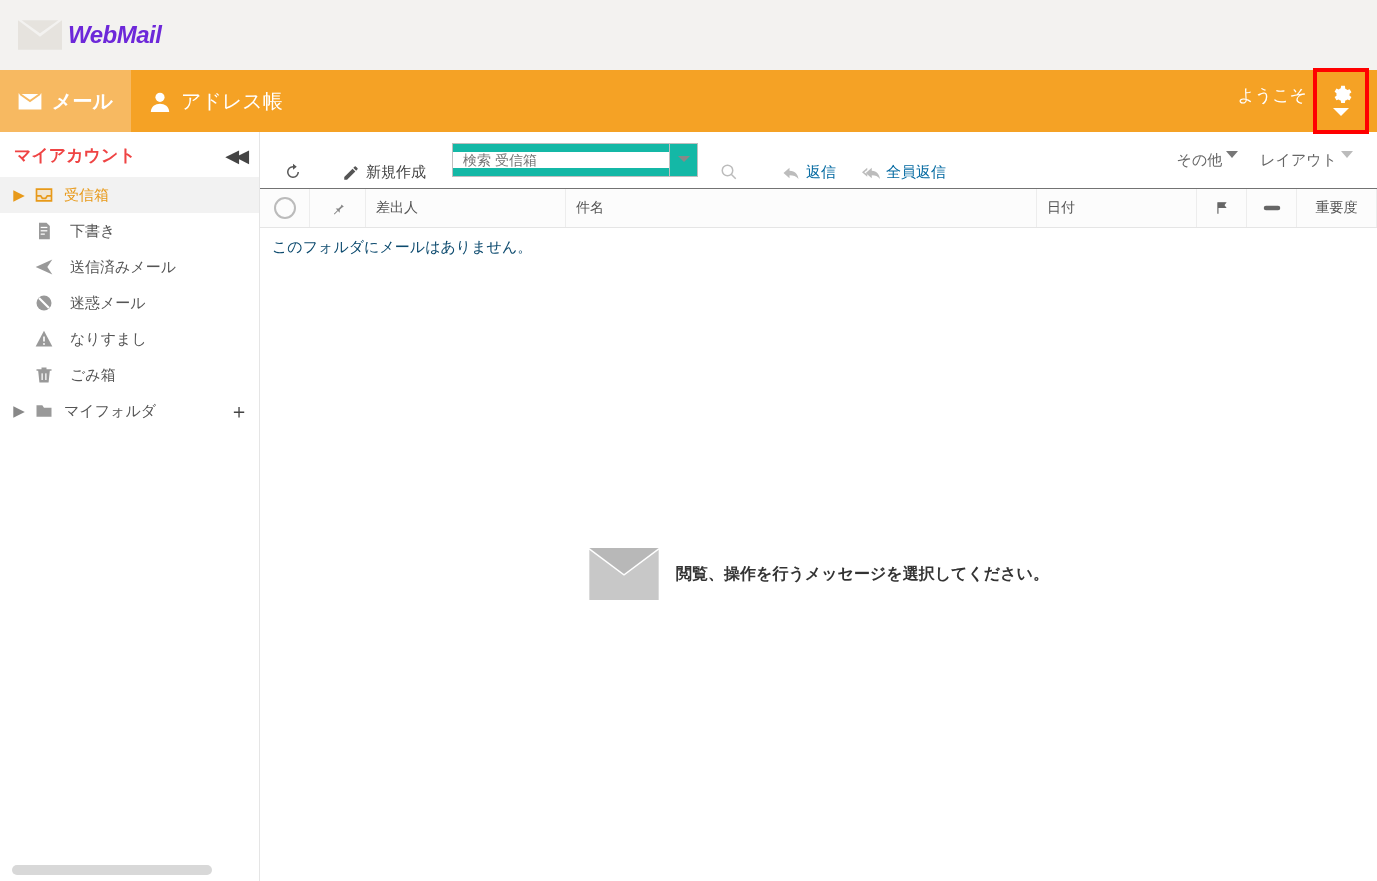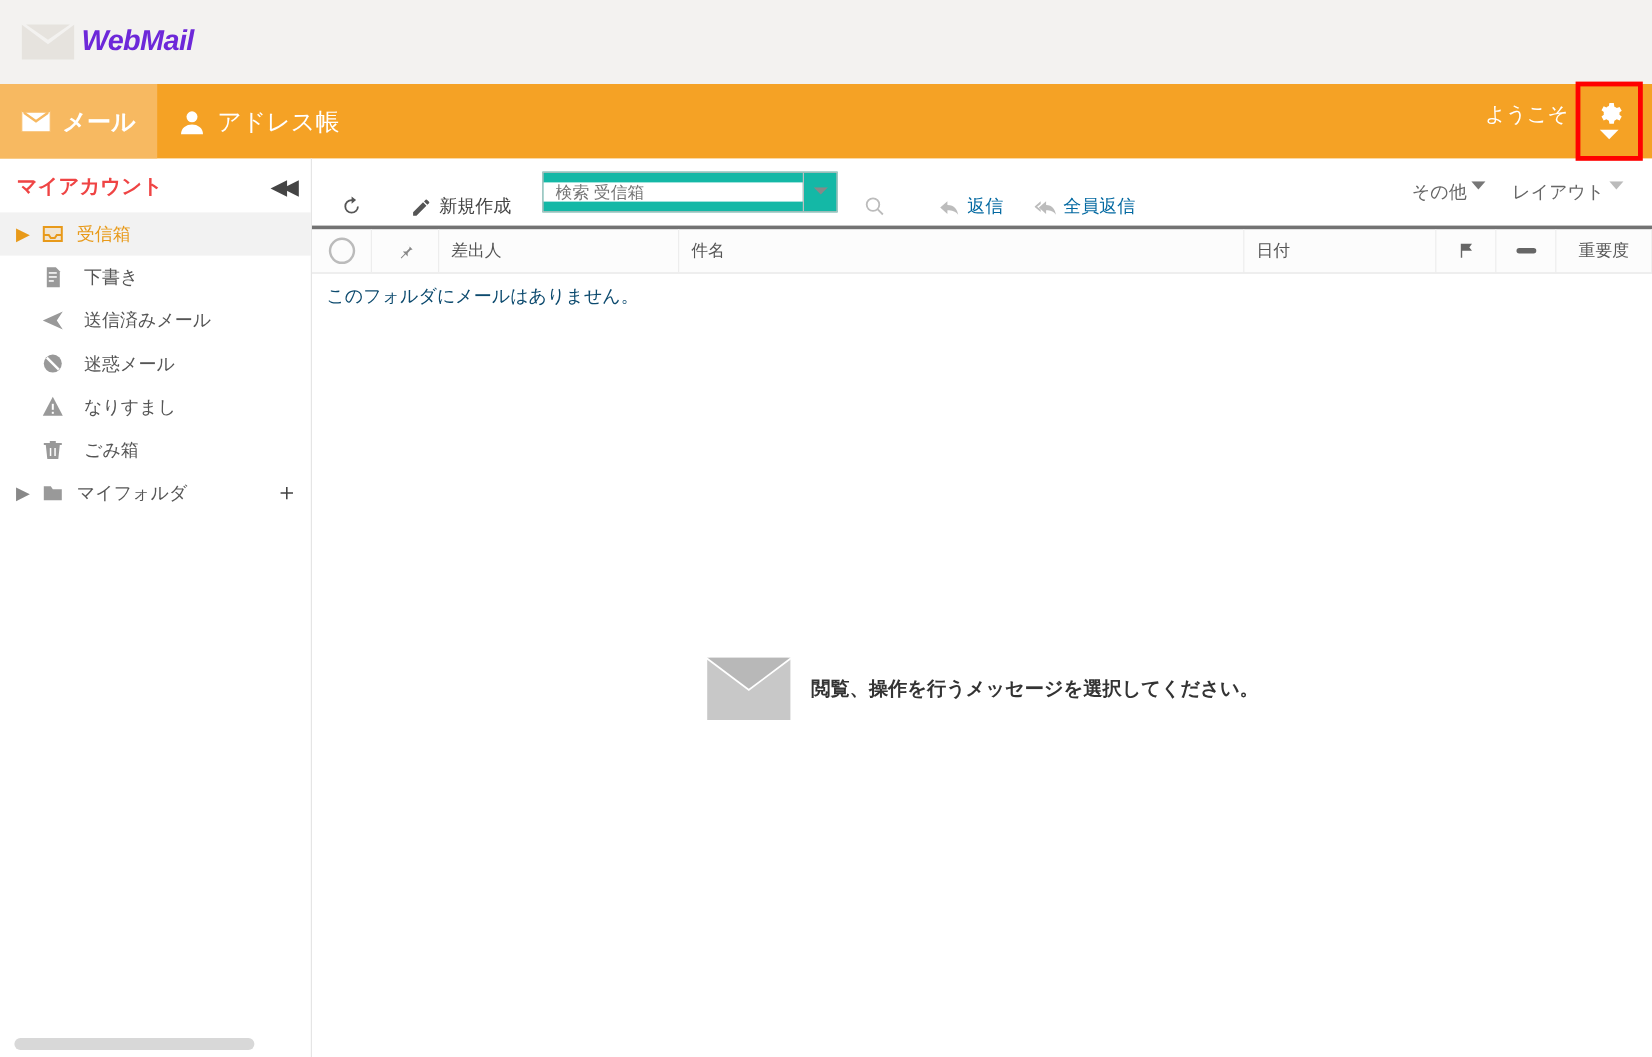--- a/index.html
+++ b/index.html
@@ -49,21 +49,21 @@
     .tool-btn.disabled svg { fill: #bcbcbc; }
     .tool-btn svg { width: 18px; height: 18px; fill: #555; }
     .search-box { display: flex; align-items: center; border: 1px solid #bfbfbf; height: 34px; width: 246px; background: #14b8a6; }
     .search-box input { border: none; outline: none; flex: 1; padding: 0 10px; font-size: 14px; color: #555; }
     .search-box .dd { border-left: 1px solid #bfbfbf; width: 28px; height: 100%; display: flex; align-items: center; justify-content: center; }
     .toolbar .spacer { flex: 1; }
     .right-tools { display: flex; align-items: center; gap: 22px; padding-right: 10px; }
     .right-tool-item { display: flex; align-items: flex-start; gap: 4px; cursor: pointer; font-size: 15px; color: #666; }
 
     
-    .col-header { display: flex; align-items: center; height: 40px; border-top: 3px solid #737373; border-bottom: 1px solid #e5e5e5; background: #fcfcfc; font-size: 14px; color: #555; }
+    .col-header { display: flex; align-items: center; height: 40px; border-top: 1px solid #737373; border-bottom: 1px solid #e5e5e5; background: #fcfcfc; font-size: 14px; color: #555; }
     .col-header > div { border-right: 1px solid #ededed; height: 100%; display: flex; align-items: center; padding: 0 10px; }
     .col-check { width: 50px; justify-content: center; }
     .col-pin { width: 56px; justify-content: center; }
     .col-from { width: 200px; }
     .col-subject { flex: 1; }
     .col-date { width: 160px; }
     .col-flag { width: 50px; justify-content: center; }
     .col-attach { width: 50px; justify-content: center; }
     .col-priority { width: 80px; justify-content: center; }
     .circle-check { width: 22px; height: 22px; border: 2px solid #bbb; border-radius: 50%; }

